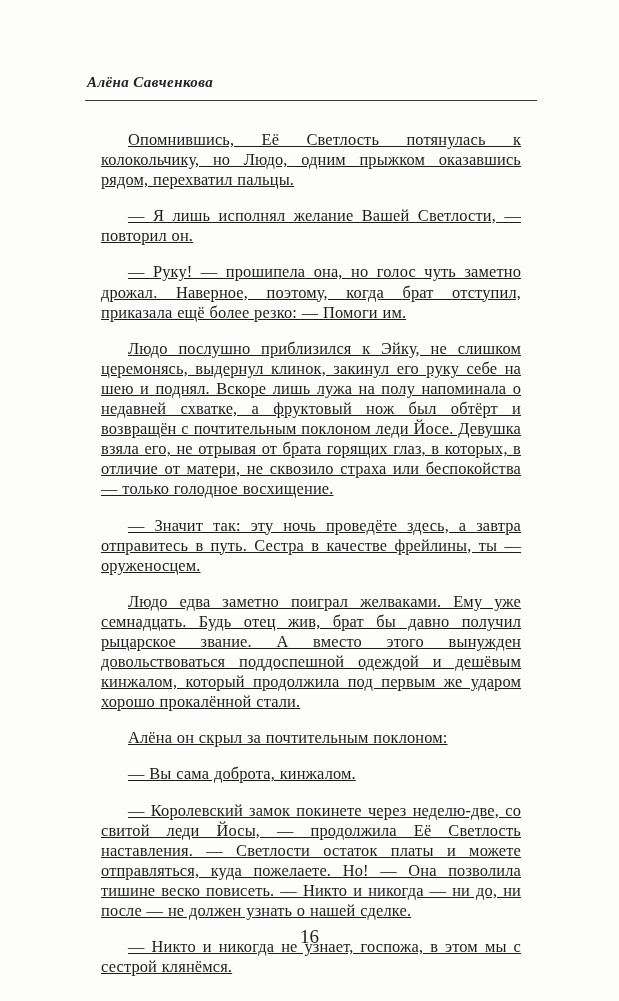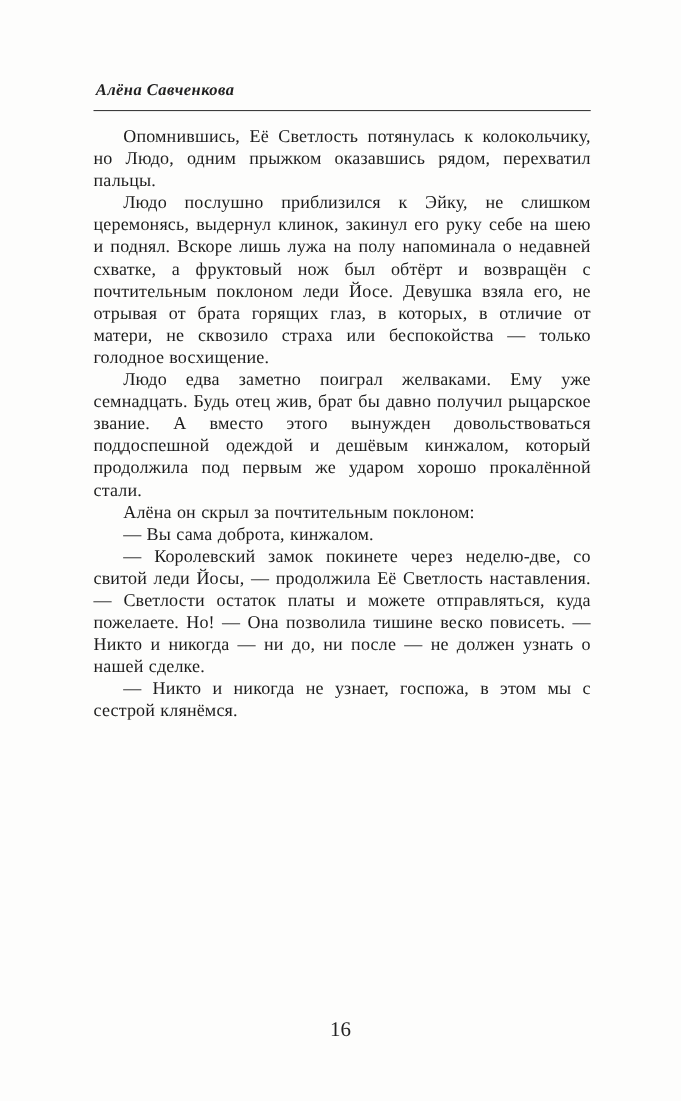--- a/index.html
+++ b/index.html
@@ -43,23 +43,24 @@
     left: 85px;
     top: 114px;
     width: 452px;
     font-size: 16.4px;
     line-height: 20.1px;
     text-align: justify;
     letter-spacing: 0.15px;
     word-spacing: 0.5px;
   }
   .body-text p {
-    margin: 0;
+    margin: 16px;
     padding: 0;
     text-indent: 27px;
+    text-decoration: underline;
   }
   .page-number {
     position: absolute;
     left: 0;
     right: 0;
     top: 893px;
     text-align: center;
     font-size: 19px;
     color: #222222;
     margin-top: 33px;
@@ -69,21 +70,24 @@
 <body>
 
 <div class="book-page">
 
   <div class="running-header">Алёна Савченкова</div>
 
   <hr class="header-rule">
 
   <div class="body-text">
     <p>Опомнившись, Её Светлость потянулась к колокольчику, но Людо, одним прыжком оказавшись рядом, перехватил пальцы.</p>
+    <p>— Я лишь исполнял желание Вашей Светлости, — повторил он.</p>
+    <p>— Руку! — прошипела она, но голос чуть заметно дрожал. Наверное, поэтому, когда брат отступил, приказала ещё более резко: — Помоги им.</p>
     <p>Людо послушно приблизился к Эйку, не слишком церемонясь, выдернул клинок, закинул его руку себе на шею и поднял. Вскоре лишь лужа на полу напоминала о недавней схватке, а фруктовый нож был обтёрт и возвращён с почтительным поклоном леди Йосе. Девушка взяла его, не отрывая от брата горящих глаз, в которых, в отличие от матери, не сквозило страха или беспокойства — только голодное восхищение.</p>
+    <p>— Значит так: эту ночь проведёте здесь, а завтра отправитесь в путь. Сестра в качестве фрейлины, ты — оруженосцем.</p>
     <p>Людо едва заметно поиграл желваками. Ему уже семнадцать. Будь отец жив, брат бы давно получил рыцарское звание. А вместо этого вынужден довольствоваться поддоспешной одеждой и дешёвым кинжалом, который продолжила под первым же ударом хорошо прокалённой стали.</p>
     <p>Алёна он скрыл за почтительным поклоном:</p>
     <p>— Вы сама доброта, кинжалом.</p>
     <p>— Королевский замок покинете через неделю-две, со свитой леди Йосы, — продолжила Её Светлость наставления. — Светлости остаток платы и можете отправляться, куда пожелаете. Но! — Она позволила тишине веско повисеть. — Никто и никогда — ни до, ни после — не должен узнать о нашей сделке.</p>
     <p>— Никто и никогда не узнает, госпожа, в этом мы с сестрой клянёмся.</p>
   </div>
 
   <div class="page-number">16</div>
 
 </div>

